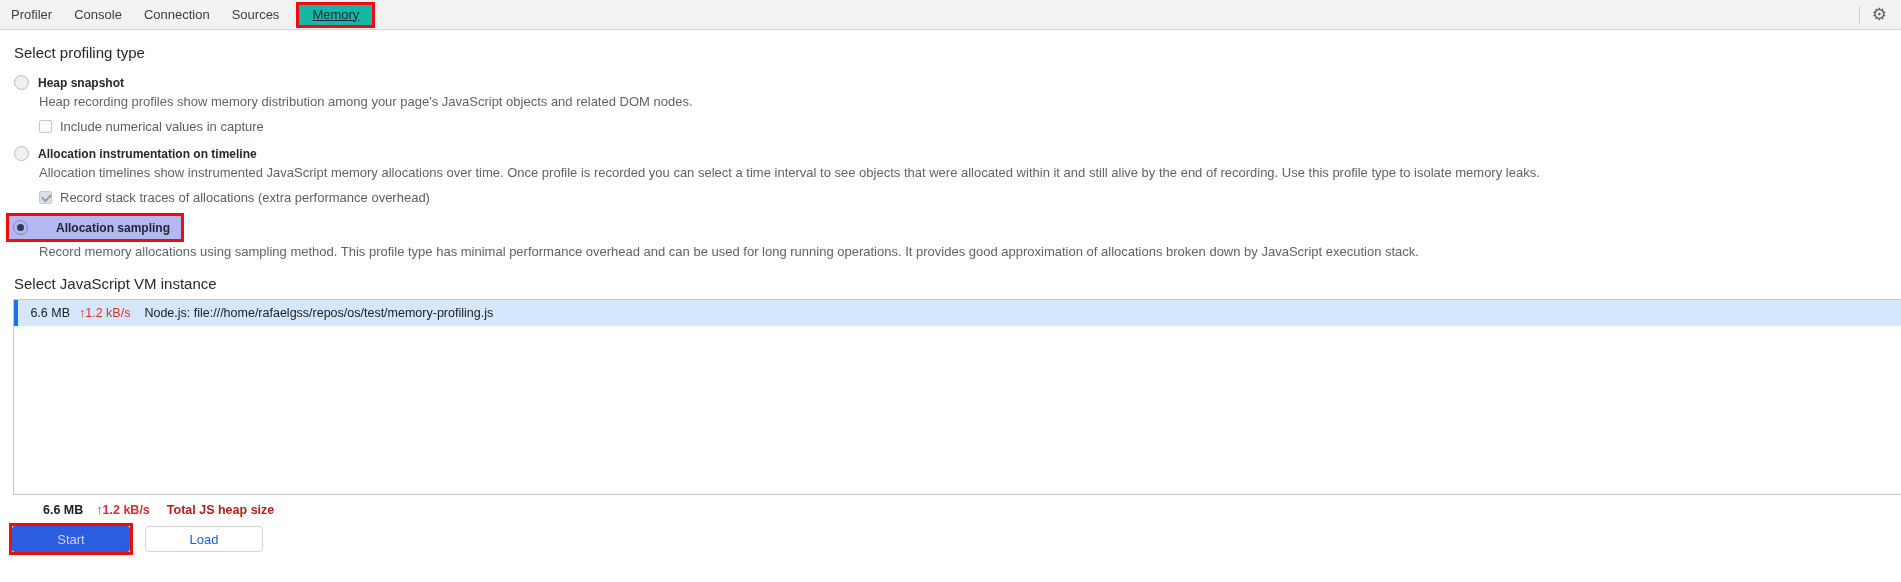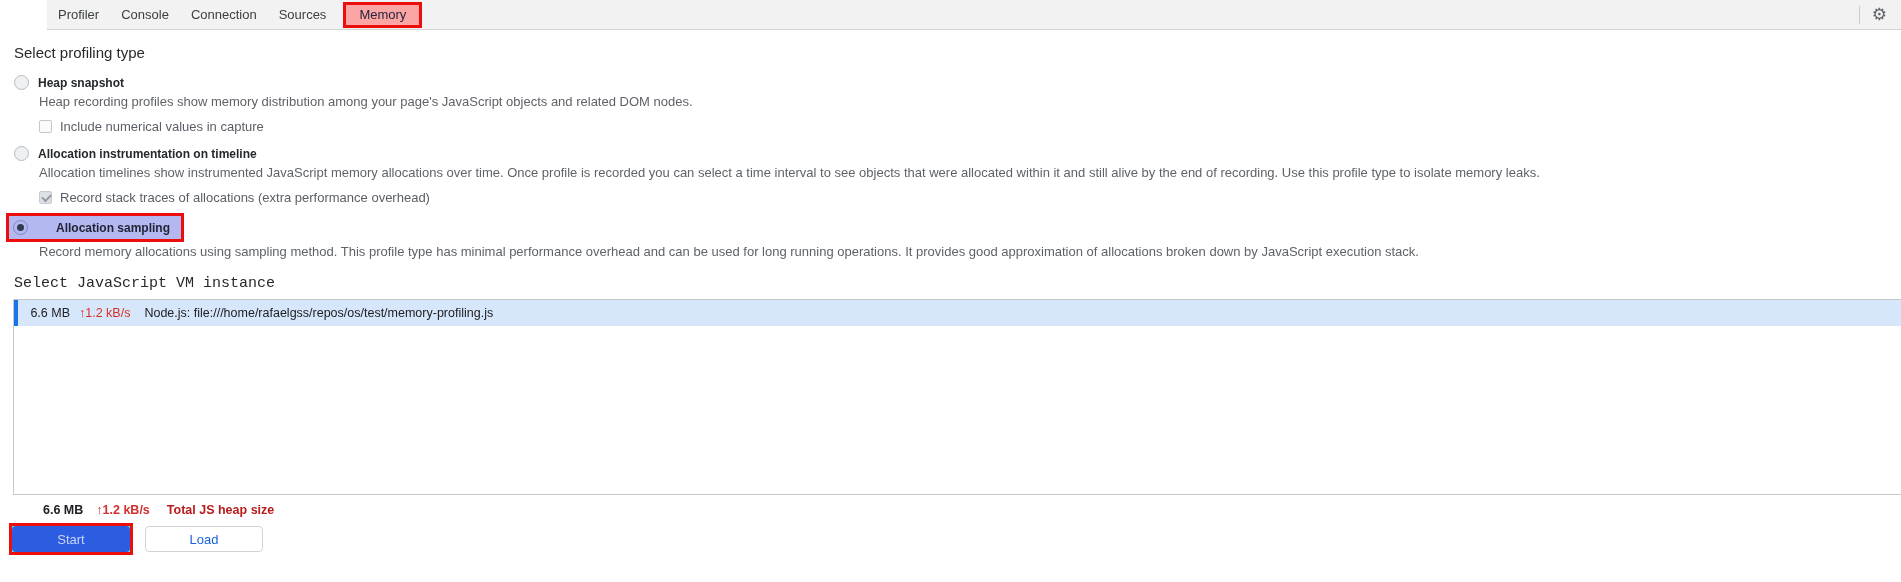--- a/index.html
+++ b/index.html
@@ -6,33 +6,34 @@
   html, body { margin: 0; padding: 0; }
   body {
     width: 1901px; height: 582px; overflow: hidden;
     font-family: "Liberation Sans", sans-serif;
     background: #fff; color: #202124;
   }
 
   
   .tabbar {
     height: 30px; background: #f2f2f2; border-bottom: 1px solid #d5d5d5;
-    display: flex; align-items: center; margin-left: 47px;
+    display: flex; align-items: center;
   }
   .tab {
     padding: 0 11px; font-size: 13px; color: #3c4043; height: 30px;
     line-height: 30px; cursor: default; white-space: nowrap;
   }
   .tab-annotation {
     border: 3px solid #ec0d0d; height: 26px; display: flex; align-items: center;
     margin-left: 6px;
   }
   .tab.selected {
-    background: #fca5a5; color: #23263b; height: 20px; line-height: 20px;
+    background: #14b8a6; color: #23263b; height: 20px; line-height: 20px;
     padding: 0 13px;
+    text-decoration: underline;
   }
   .tabbar-right { margin-left: auto; display: flex; align-items: center; }
   .vsep { width: 1px; height: 18px; background: #ccc; }
   .gear {
     font-size: 17px; color: #5f6368; margin: 0 14px 0 12px; line-height: 30px;
   }
 
   
   .page-body { display: flex; height: 552px; }
   .left-panel {
@@ -89,21 +90,21 @@
   .m-t12 { margin-top: 12px; } .m-t10 { margin-top: 10px; } .m-t14 { margin-top: 14px; }
 
   .sampling-annotation {
     display: inline-flex; align-items: center; margin: 8px 0 0 6px;
     border: 3px solid #ec0d0d; background: #b4b8f0; padding: 4px 11px 4px 4px; gap: 20px;
   }
   .sampling-annotation .radio { margin-right: 8px; }
   .sampling-annotation .opt-label { color: #1f2334; }
   .desc-after-box { margin-top: 2px; }
 
-  .vm-title { margin-top: 16px; font-family: Liberation Mono, monospace; }
+  .vm-title { margin-top: 16px; }
   .vm-list {
     margin: 7px 0 0 13px; width: calc(100% - 13px); height: 196px;
     border: 1px solid #c9c9c9; border-right: none; background: #fff;
   }
   .vm-row { height: 26px; display: flex; align-items: center; background: #d7e7fb; }
   .vm-accent { width: 4px; align-self: stretch; background: #1a73e8; flex: none; }
   .vm-size { width: 52px; text-align: right; font-size: 12.5px; color: #202124; white-space: nowrap; }
   .vm-rate { margin-left: 9px; font-size: 12.5px; color: #d93025; white-space: nowrap; }
   .vm-name { margin-left: 14px; font-size: 12.5px; color: #202124; white-space: nowrap; }
 

